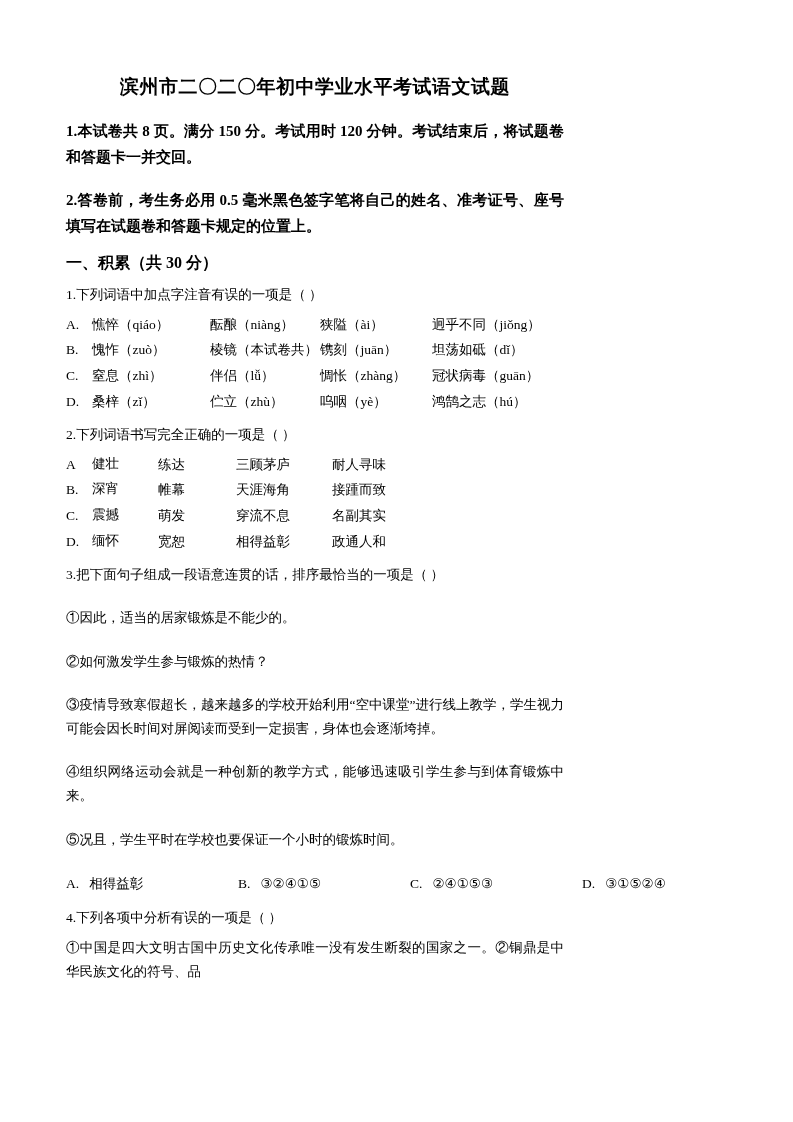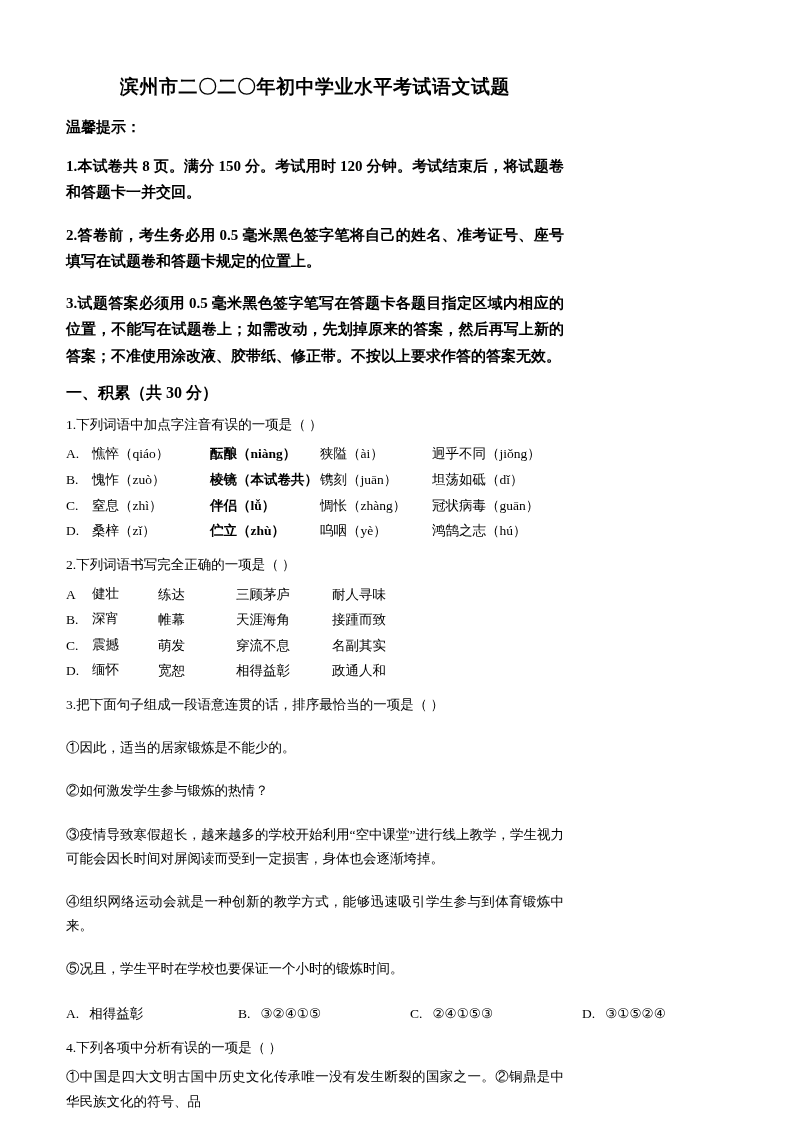--- a/index.html
+++ b/index.html
@@ -60,21 +60,21 @@
   }
   .opt-row .lead {
     width: 26px;
     flex: 0 0 26px;
   }
   .opt-cell {
     flex: 0 0 auto;
   }
   
   .pron .c1 { width: 118px; }
-  .pron .c2 { width: 110px; font-weight: bold; }
+  .pron .c2 { width: 110px; }
   .pron .c3 { width: 112px; }
   .pron .c4 { width: 140px; }
 
   
   .words .c1 { width: 66px; font-family: Liberation Mono, monospace; }
   .words .c2 { width: 78px; }
   .words .c3 { width: 96px; }
   .words .c4 { width: 110px; }
 
   
@@ -101,25 +101,23 @@
     text-align: justify;
   }
 </style>
 </head>
 <body>
 
 <div class="page">
 
   <div class="doc-title">滨州市二〇二〇年初中学业水平考试语文试题</div>
 
-  <div class="tips-label">温馨提示：</div>
 
   <div class="tip">1.本试卷共 8 页。满分 150 分。考试用时 120 分钟。考试结束后，将试题卷和答题卡一并交回。</div>
   <div class="tip">2.答卷前，考生务必用 0.5 毫米黑色签字笔将自己的姓名、准考证号、座号填写在试题卷和答题卡规定的位置上。</div>
-  <div class="tip">3.试题答案必须用 0.5 毫米黑色签字笔写在答题卡各题目指定区域内相应的位置，不能写在试题卷上；如需改动，先划掉原来的答案，然后再写上新的答案；不准使用涂改液、胶带纸、修正带。不按以上要求作答的答案无效。</div>
 
   <div class="section-head">一、积累（共 30 分）</div>
 
   <div class="q-stem">1.下列词语中加点字注音有误的一项是（    ）</div>
   <div class="opt-row pron">
     <span class="lead">A.</span>
     <span class="opt-cell c1">憔悴（qiáo）</span>
     <span class="opt-cell c2">酝酿（niàng）</span>
     <span class="opt-cell c3">狭隘（ài）</span>
     <span class="opt-cell c4">迥乎不同（jiǒng）</span>

